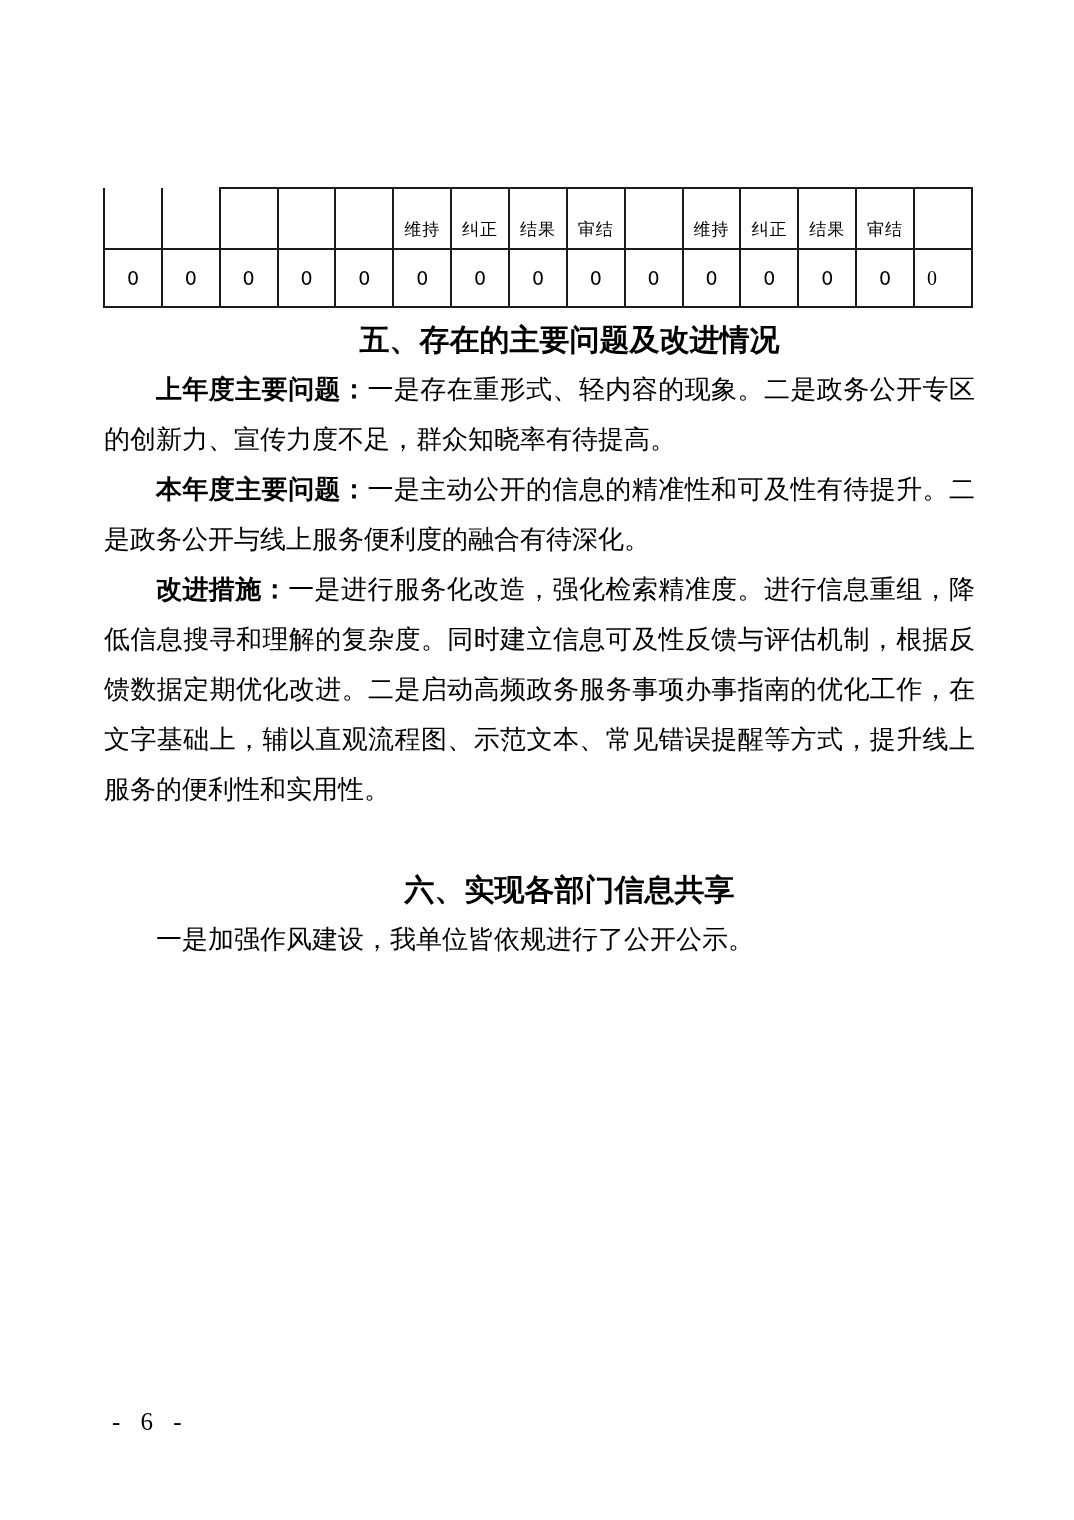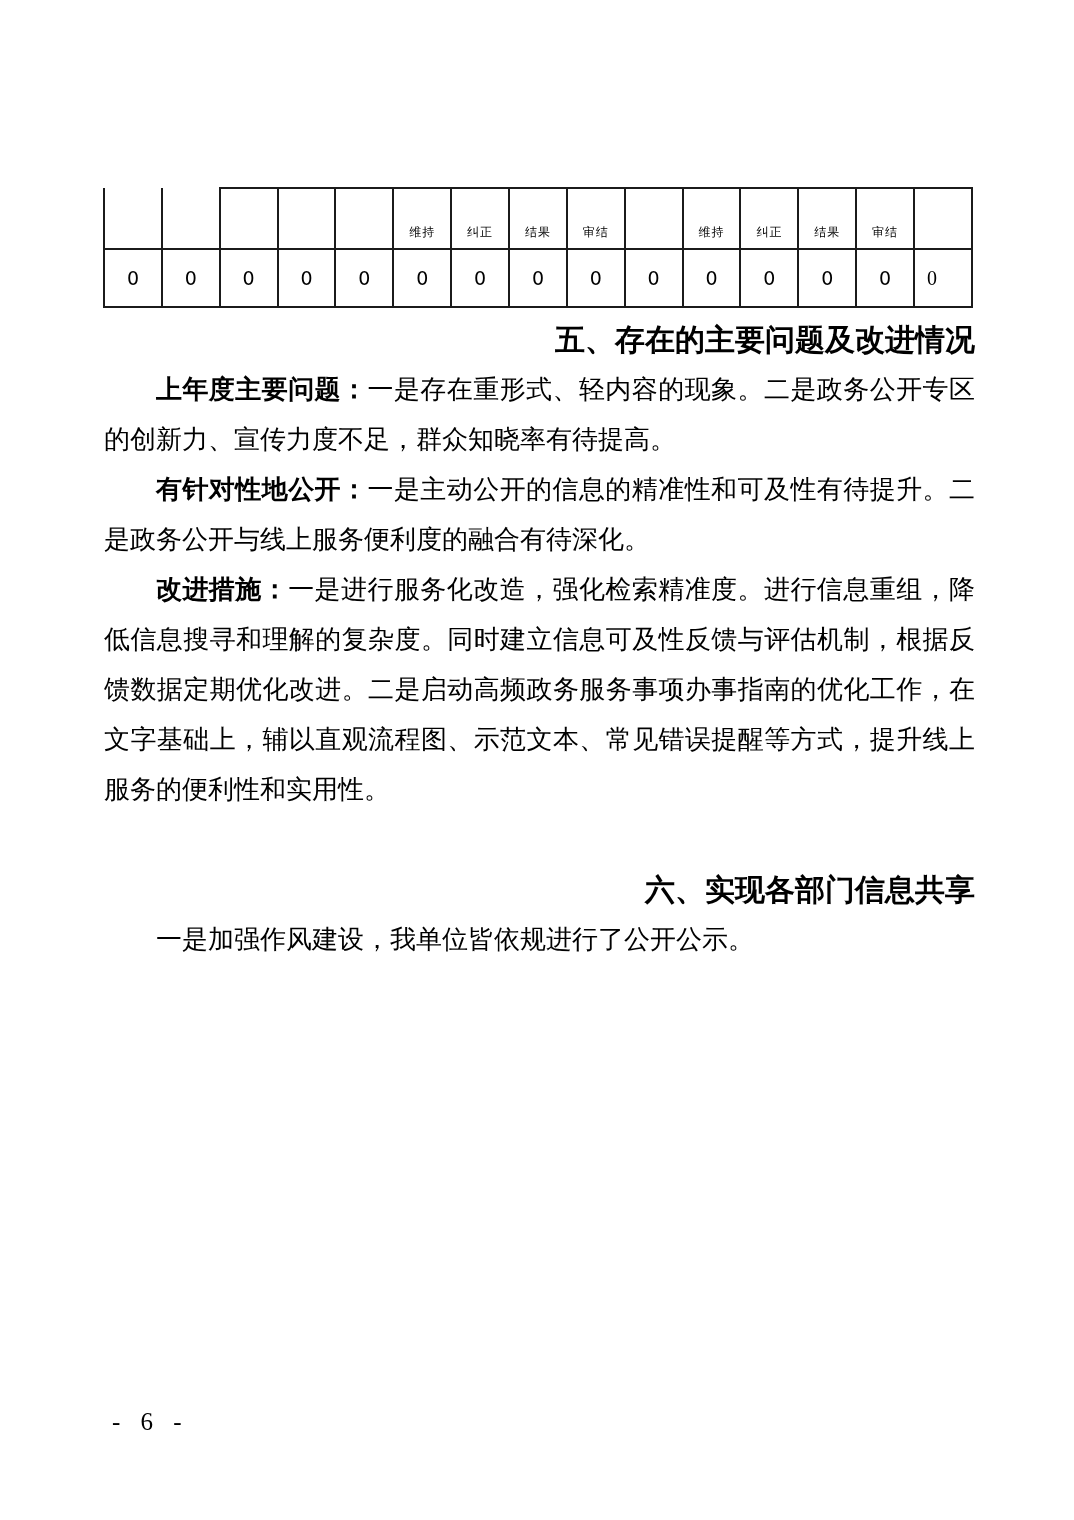--- a/index.html
+++ b/index.html
@@ -29,21 +29,21 @@
   table.doc-table td {
     border: 2px solid #1b1b1b;
     padding: 0;
     text-align: center;
     overflow: hidden;
   }
   tr.t-head td {
     height: 52px;
     vertical-align: bottom;
     padding-bottom: 7px;
-    font-size: 12px;
+    font-size: 17px;
     font-family: "Liberation Serif", serif;
     letter-spacing: 1px;
   }
   tr.t-head td.no-top {
     border-top: none;
   }
   tr.t-data td {
     height: 56px;
     vertical-align: middle;
     font-size: 19px;
@@ -66,21 +66,21 @@
     word-break: break-all;
     line-break: anywhere;
   }
   .content h2 {
     margin: 0;
     font-family: "Liberation Sans", sans-serif;
     font-weight: bold;
     font-size: 30px;
     line-height: 50px;
     text-indent: 2em;
-    text-align: right;
+    text-align: center;
   }
   .content p {
     margin: 0;
     font-size: 26px;
     line-height: 50px;
     text-indent: 2em;
   }
   .content p strong {
     font-weight: bold;
   }
@@ -143,21 +143,21 @@
     </tbody>
   </table>
 
   <div class="content">
 
     <h2>五、存在的主要问题及改进情况</h2>
 
     <p><strong>上年度主要问题：</strong><span>一是存在重形式、轻内容的现象。二是政务公开专区的创新力、宣传力度不足，群众知晓率有待提高。</span></p>
 
 
-    <p><strong>有针对性地公开：</strong><span>一是主动公开的信息的精准性和可及性有待提升。二是政务公开与线上服务便利度的融合有待深化。</span></p>
+    <p><strong>本年度主要问题：</strong><span>一是主动公开的信息的精准性和可及性有待提升。二是政务公开与线上服务便利度的融合有待深化。</span></p>
 
     <p><strong>改进措施：</strong><span>一是进行服务化改造，强化检索精准度。进行信息重组，降低信息搜寻和理解的复杂度。同时建立信息可及性反馈与评估机制，根据反馈数据定期优化改进。二是启动高频政务服务事项办事指南的优化工作，在文字基础上，辅以直观流程图、示范文本、常见错误提醒等方式，提升线上服务的便利性和实用性。</span></p>
 
     <div class="section-gap"></div>
 
     <h2>六、实现各部门信息共享</h2>
 
     <p><span>一是加强作风建设，我单位皆依规进行了公开公示。</span></p>
 
   </div>

